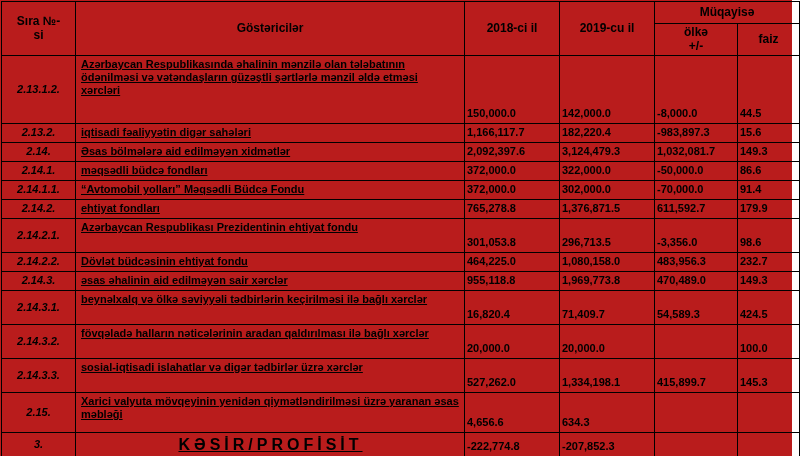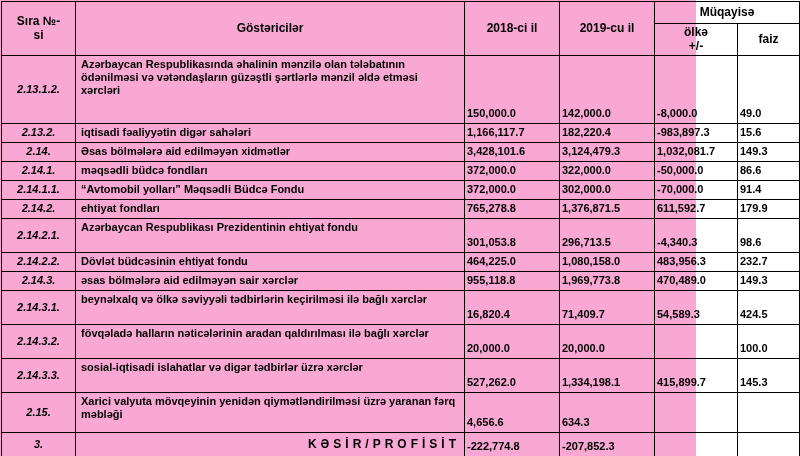--- a/index.html
+++ b/index.html
@@ -3,22 +3,22 @@
 <meta charset="utf-8">
 <style>
   * { box-sizing: border-box; }
   html, body {
     margin: 0; padding: 0;
     width: 800px; height: 456px;
     background: #ffffff;
     font-family: "Liberation Sans", sans-serif;
   }
   .page {
-    width: 696px; height: 456px;
-    background: #f9a8d4;
+    width: 792px; height: 456px;
+    background: #b91c1c;
     padding: 1px;
   }
   table.budget {
     border-collapse: collapse;
     width: 798px;
     table-layout: fixed;
   }
   .budget th, .budget td {
     border: 1px solid #000000;
     color: #000000;
@@ -33,36 +33,36 @@
     line-height: 1.2;
     padding: 1px 2px;
   }
   .budget td {
     font-size: 11px;
     font-weight: bold;
     line-height: 13px;
     padding: 1px 3px;
   }
   td.code { text-align: center; vertical-align: middle; font-style: italic; }
-  td.desc { text-align: left; vertical-align: top; padding: 2px 4px 2px 5px; }
+  td.desc { text-align: left; vertical-align: top; padding: 2px 4px 2px 5px; text-decoration: underline; }
   td.num  { text-align: left; vertical-align: bottom; padding: 2px 4px 3px 2px; }
 
   tr.hdr1 { height: 22px; }
   tr.hdr2 { height: 30px; }
   tr.h18 { height: 18px; }
   tr.h24 { height: 24px; }
   tr.h34 { height: 34px; }
   tr.h40 { height: 40px; }
   tr.h68 { height: 68px; }
 
   tr.total-row td.desc {
-    text-align: right;
+    text-align: center;
     vertical-align: middle;
     letter-spacing: 4px;
-    font-size: 12px;
+    font-size: 16px;
   }
 </style>
 </head>
 <body>
 
 <div class="page">
   <table class="budget">
     <colgroup>
       <col style="width:74px">
       <col style="width:389px">
@@ -87,36 +87,36 @@
       </tr>
     </thead>
     <tbody>
 
       <tr class="h68">
         <td class="code">2.13.1.2.</td>
         <td class="desc">Azərbaycan Respublikasında əhalinin mənzilə olan tələbatının ödənilməsi və vətəndaşların güzəştli şərtlərlə mənzil əldə etməsi xərcləri</td>
         <td class="num">150,000.0</td>
         <td class="num">142,000.0</td>
         <td class="num">-8,000.0</td>
-        <td class="num">49.0</td>
+        <td class="num">44.5</td>
       </tr>
 
       <tr class="h18">
         <td class="code">2.13.2.</td>
         <td class="desc">iqtisadi fəaliyyətin digər sahələri</td>
         <td class="num">1,166,117.7</td>
         <td class="num">182,220.4</td>
         <td class="num">-983,897.3</td>
         <td class="num">15.6</td>
       </tr>
 
       <tr class="h18">
         <td class="code">2.14.</td>
         <td class="desc">Əsas bölmələrə aid edilməyən xidmətlər</td>
-        <td class="num">3,428,101.6</td>
+        <td class="num">2,092,397.6</td>
         <td class="num">3,124,479.3</td>
         <td class="num">1,032,081.7</td>
         <td class="num">149.3</td>
       </tr>
 
       <tr class="h18">
         <td class="code">2.14.1.</td>
         <td class="desc">məqsədli büdcə fondları</td>
         <td class="num">372,000.0</td>
         <td class="num">322,000.0</td>
@@ -140,36 +140,36 @@
         <td class="num">1,376,871.5</td>
         <td class="num">611,592.7</td>
         <td class="num">179.9</td>
       </tr>
 
       <tr class="h34">
         <td class="code">2.14.2.1.</td>
         <td class="desc">Azərbaycan Respublikası Prezidentinin ehtiyat fondu</td>
         <td class="num">301,053.8</td>
         <td class="num">296,713.5</td>
-        <td class="num">-4,340.3</td>
+        <td class="num">-3,356.0</td>
         <td class="num">98.6</td>
       </tr>
 
       <tr class="h18">
         <td class="code">2.14.2.2.</td>
         <td class="desc">Dövlət büdcəsinin ehtiyat fondu</td>
         <td class="num">464,225.0</td>
         <td class="num">1,080,158.0</td>
         <td class="num">483,956.3</td>
         <td class="num">232.7</td>
       </tr>
 
       <tr class="h18">
         <td class="code">2.14.3.</td>
-        <td class="desc">əsas bölmələrə aid edilməyən sair xərclər</td>
+        <td class="desc">əsas əhalinin aid edilməyən sair xərclər</td>
         <td class="num">955,118.8</td>
         <td class="num">1,969,773.8</td>
         <td class="num">470,489.0</td>
         <td class="num">149.3</td>
       </tr>
 
       <tr class="h34">
         <td class="code">2.14.3.1.</td>
         <td class="desc">beynəlxalq və ölkə səviyyəli tədbirlərin keçirilməsi ilə bağlı xərclər</td>
         <td class="num">16,820.4</td>
@@ -191,21 +191,21 @@
         <td class="code">2.14.3.3.</td>
         <td class="desc">sosial-iqtisadi islahatlar və digər tədbirlər üzrə xərclər</td>
         <td class="num">527,262.0</td>
         <td class="num">1,334,198.1</td>
         <td class="num">415,899.7</td>
         <td class="num">145.3</td>
       </tr>
 
       <tr class="h40">
         <td class="code">2.15.</td>
-        <td class="desc">Xarici valyuta mövqeyinin yenidən qiymətləndirilməsi üzrə yaranan fərq məbləği</td>
+        <td class="desc">Xarici valyuta mövqeyinin yenidən qiymətləndirilməsi üzrə yaranan əsas məbləği</td>
         <td class="num">4,656.6</td>
         <td class="num">634.3</td>
         <td class="num"></td>
         <td class="num"></td>
       </tr>
 
       <tr class="h24 total-row">
         <td class="code">3.</td>
         <td class="desc">KƏSİR/PROFİSİT</td>
         <td class="num">-222,774.8</td>

